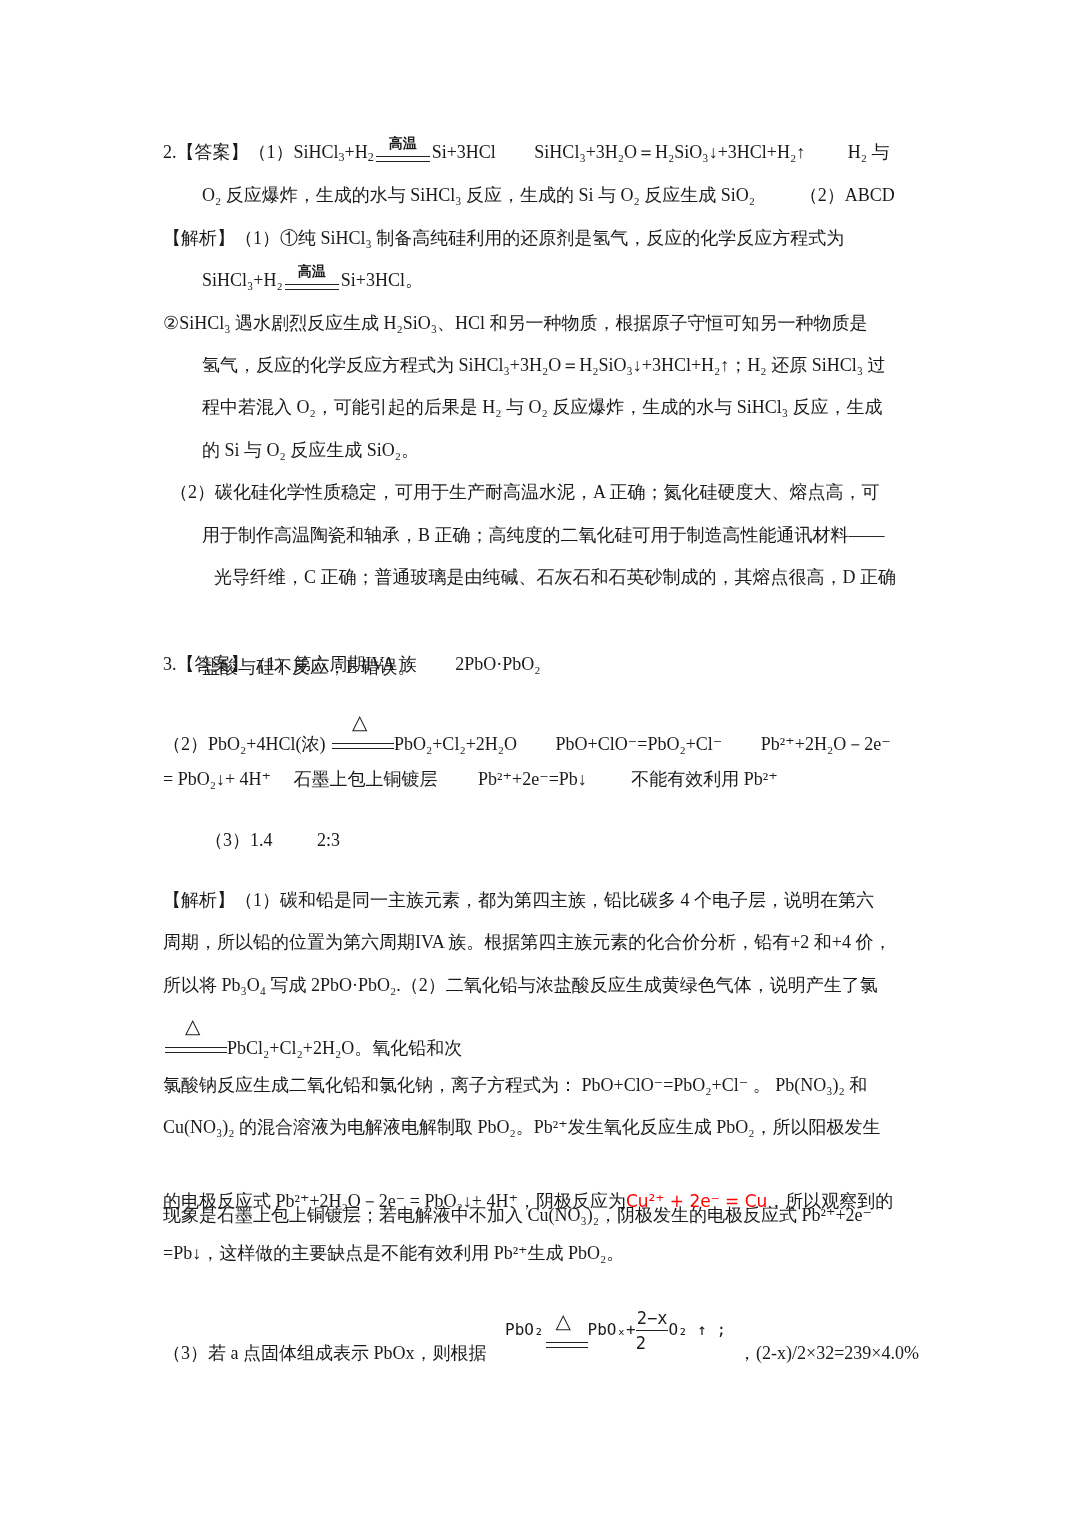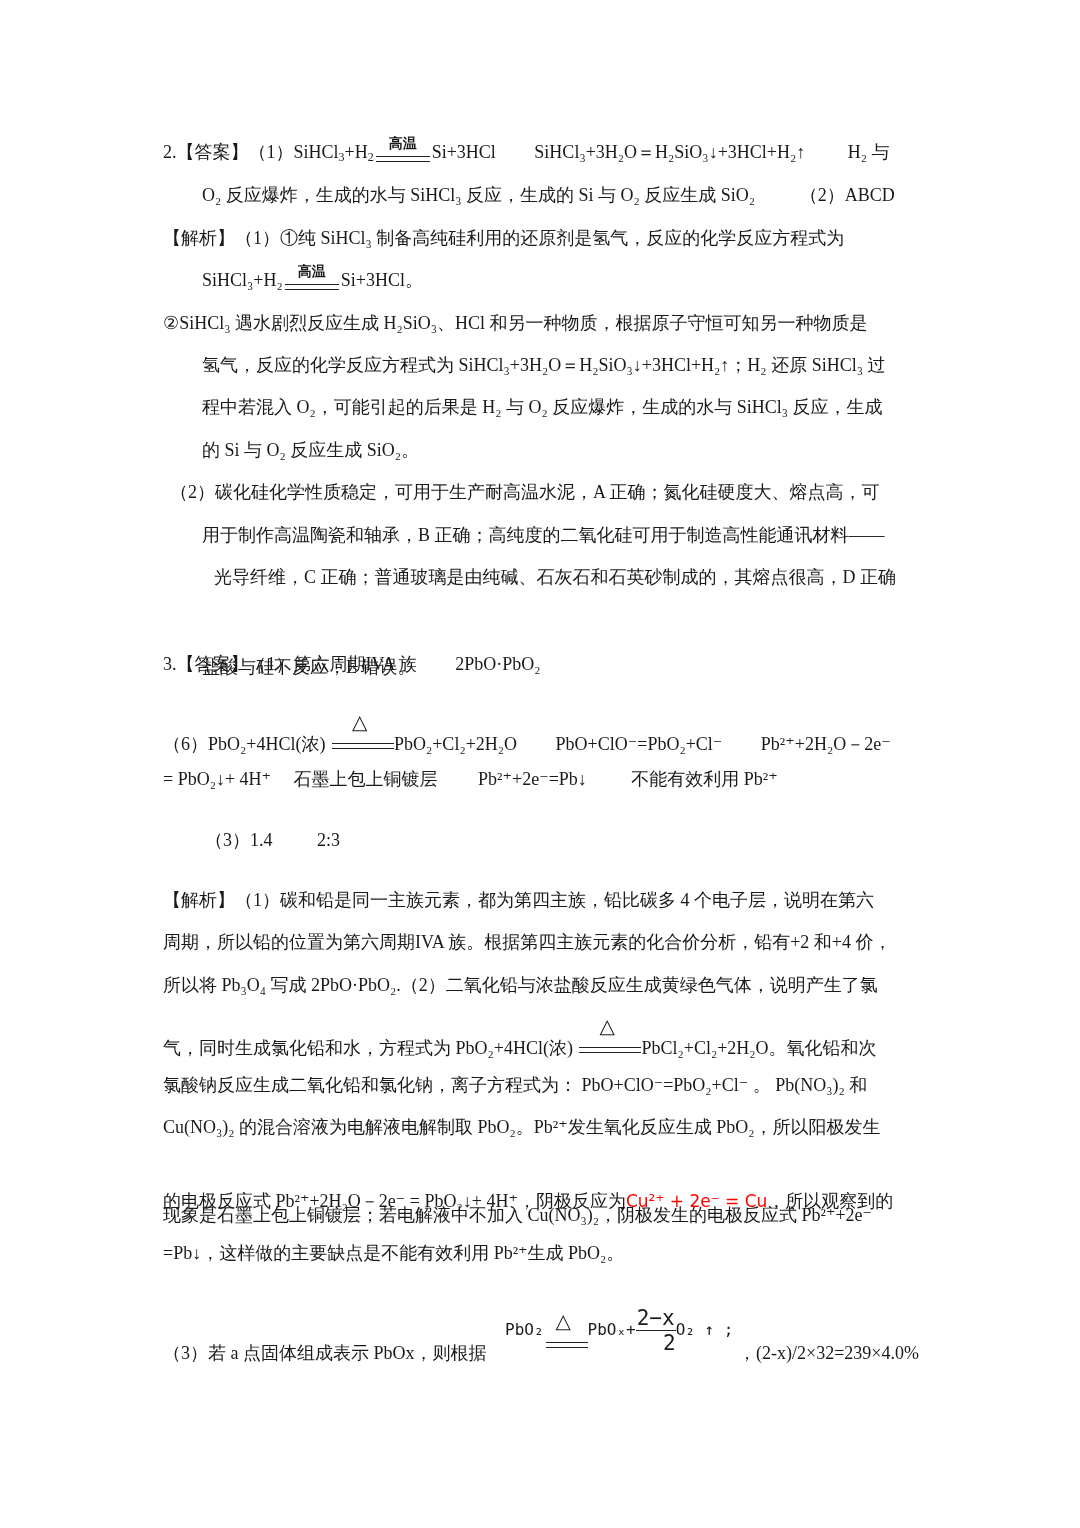--- a/index.html
+++ b/index.html
@@ -7,21 +7,21 @@
          font-family: "Liberation Serif", "DejaVu Serif", serif; color: #1a1a1a; font-size: 18px; }
   .line { position: absolute; white-space: nowrap; line-height: 24px; }
   sub { font-size: 12px; vertical-align: -3px; line-height: 0; }
   .red { color: #ff0000; font-family: "DejaVu Sans", sans-serif; font-size: 17px; }
   .cond { display: inline-block; position: relative; width: 58px; height: 24px; vertical-align: bottom; }
   .cond .lbl { position: absolute; top: -8px; left: 0; width: 58px; text-align: center; font-size: 14px; font-weight: bold; }
   .cond .eq { position: absolute; left: 2px; right: 2px; bottom: 2px; height: 4px; border-top: 1.5px solid #222; border-bottom: 1.5px solid #222; }
   .heat { display: inline-block; position: relative; width: 64px; height: 24px; vertical-align: bottom; }
   .heat .tri { position: absolute; top: -22px; left: 22px; font-size: 20px; }
   .heat .eq { position: absolute; left: 2px; right: 0; bottom: 7px; height: 4px; border-top: 1.5px solid #222; border-bottom: 1.5px solid #222; }
-  .frac { display: inline-block; vertical-align: middle; text-align: right; font-family: "DejaVu Sans Mono", monospace; font-size: 21px; }
+  .frac { display: inline-block; vertical-align: middle; text-align: left; font-family: "DejaVu Sans Mono", monospace; font-size: 17px; }
   .frac .num { display: block; border-bottom: 1.5px solid #222; padding: 0 1px; }
   .frac .den { display: block; }
   .mono { font-family: "DejaVu Sans Mono", monospace; font-size: 16px; }
 </style>
 </head>
 <body>
 
 <div class="line" style="left:163px; top:140px;">
   <span>2.【答案】（1）SiHCl</span><sub>3</sub>+H<sub>2</sub><span class="cond"><span class="lbl">高温</span><span class="eq"></span></span><span>Si+3HCl</span>
   <span style="margin-left:34px">SiHCl₃+3H₂O＝H₂SiO₃↓+3HCl+H₂↑</span>
@@ -42,40 +42,39 @@
 <div class="line" style="left:170px; top:480px;">（2）碳化硅化学性质稳定，可用于生产耐高温水泥，A 正确；氮化硅硬度大、熔点高，可</div>
 <div class="line" style="left:202px; top:523px;">用于制作高温陶瓷和轴承，B 正确；高纯度的二氧化硅可用于制造高性能通讯材料——</div>
 <div class="line" style="left:202px; top:565px;margin-left:12px;">光导纤维，C 正确；普通玻璃是由纯碱、石灰石和石英砂制成的，其熔点很高，D 正确</div>
 <div class="line" style="left:202px; top:607px;margin-top:48px;">盐酸与硅不反应，E 错误。</div>
 
 <div class="line" style="left:163px; top:652px;">
   <span>3.【答案】（1）第六周期IVA 族</span>
   <span style="margin-left:34px">2PbO·PbO₂</span>
 </div>
 <div class="line" style="left:163px; top:732px;">
-  <span>（6）PbO₂+4HCl(浓)</span>
+  <span>（2）PbO₂+4HCl(浓)</span>
   <span class="heat"><span class="tri">△</span><span class="eq"></span></span><span>PbO₂+Cl₂+2H₂O</span>
   <span style="margin-left:34px">PbO+ClO⁻=PbO₂+Cl⁻</span>
   <span style="margin-left:34px">Pb²⁺+2H₂O－2e⁻</span>
 </div>
 <div class="line" style="left:163px; top:767px;">
   <span>= PbO₂↓+ 4H⁺</span>
   <span style="margin-left:18px">石墨上包上铜镀层</span>
   <span style="margin-left:36px">Pb²⁺+2e⁻=Pb↓</span>
   <span style="margin-left:40px">不能有效利用 Pb²⁺</span>
 </div>
 <div class="line" style="left:205px; top:828px;">
   <span>（3）1.4</span>
   <span style="margin-left:40px">2:3</span>
 </div>
 <div class="line" style="left:163px; top:888px;">【解析】（1）碳和铅是同一主族元素，都为第四主族，铅比碳多 4 个电子层，说明在第六</div>
 <div class="line" style="left:163px; top:930px;">周期，所以铅的位置为第六周期IVA 族。根据第四主族元素的化合价分析，铅有+2 和+4 价，</div>
 <div class="line" style="left:163px; top:973px;">所以将 Pb₃O₄ 写成  2PbO·PbO₂.（2）二氧化铅与浓盐酸反应生成黄绿色气体，说明产生了氯</div>
 <div class="line" style="left:163px; top:1036px;">
-  <span>气，同时生成氯化铅和水，方程式为 PbO₂+4HCl(浓)</span>
   <span class="heat"><span class="tri">△</span><span class="eq"></span></span><span>PbCl₂+Cl₂+2H₂O。氧化铅和次</span>
 </div>
 <div class="line" style="left:163px; top:1073px;">氯酸钠反应生成二氧化铅和氯化钠，离子方程式为：  PbO+ClO⁻=PbO₂+Cl⁻ 。 Pb(NO₃)₂ 和</div>
 <div class="line" style="left:163px; top:1115px;">Cu(NO₃)₂ 的混合溶液为电解液电解制取 PbO₂。Pb²⁺发生氧化反应生成 PbO₂，所以阳极发生</div>
 <div class="line" style="left:163px; top:1156px;margin-top:33px;">
   <span>的电极反应式 Pb²⁺+2H₂O－2e⁻ = PbO₂↓+ 4H⁺，阴极反应为</span><span class="red">Cu²⁺ + 2e⁻ = Cu</span><span>，所以观察到的</span>
 </div>
 <div class="line" style="left:163px; top:1203px;">现象是石墨上包上铜镀层；若电解液中不加入 Cu(NO₃)₂，阴极发生的电极反应式 Pb²⁺+2e⁻</div>
 <div class="line" style="left:163px; top:1241px;">=Pb↓，这样做的主要缺点是不能有效利用 Pb²⁺生成 PbO₂。</div>
 

